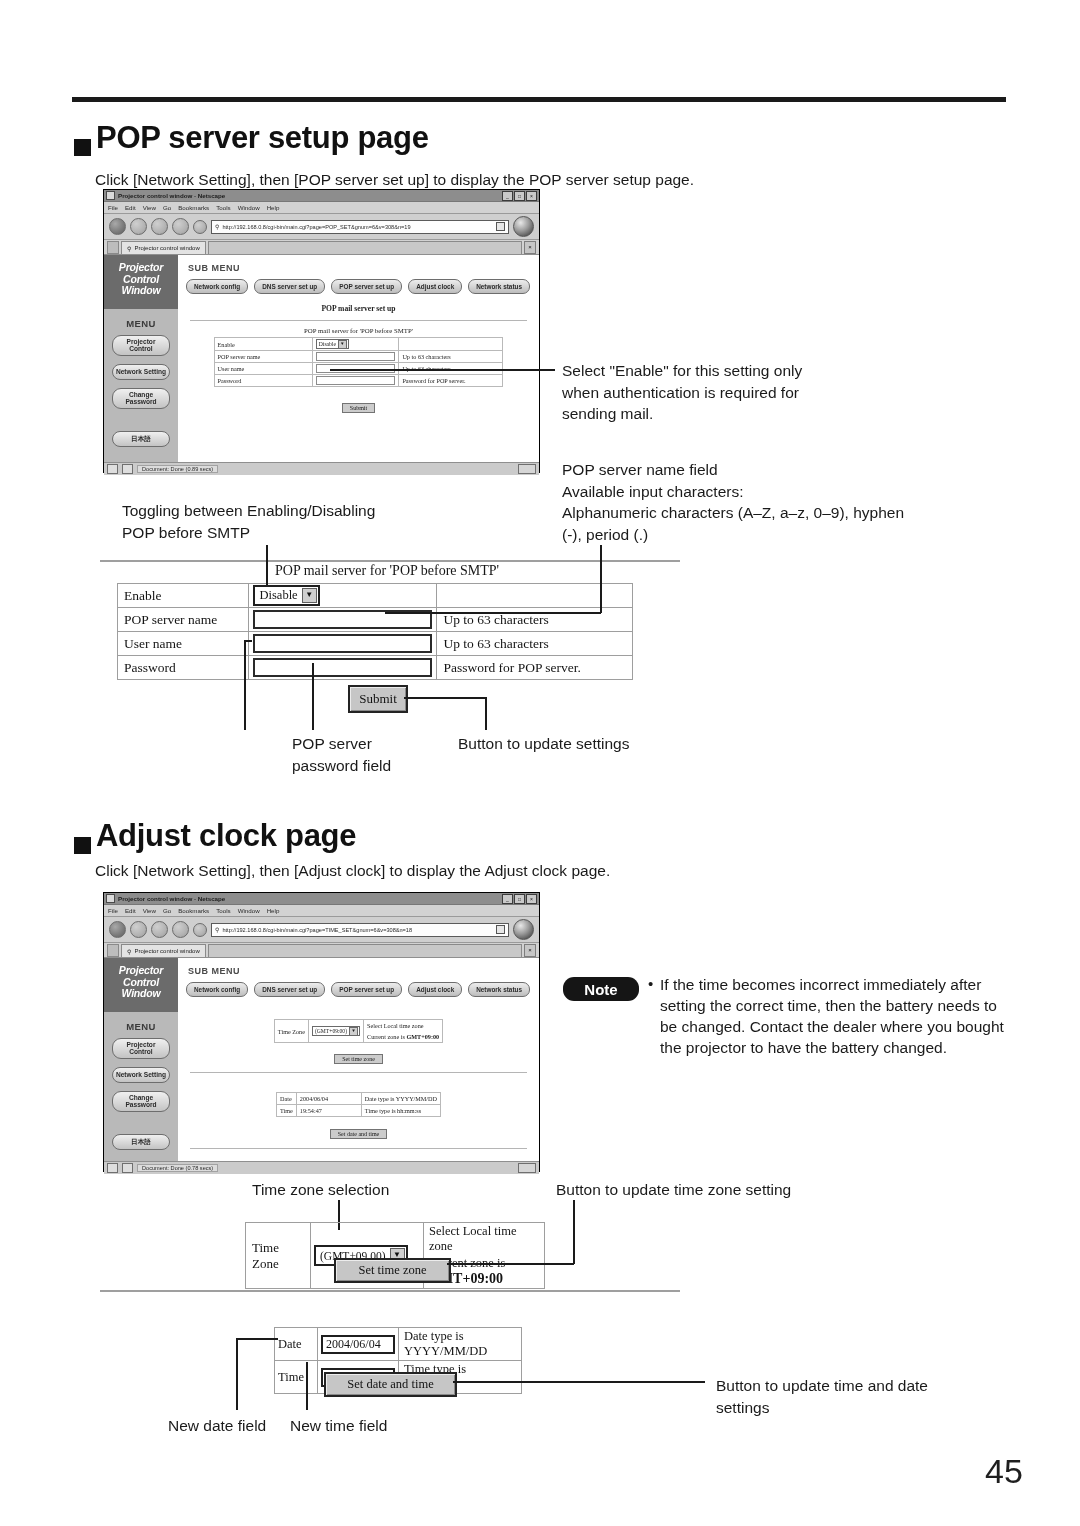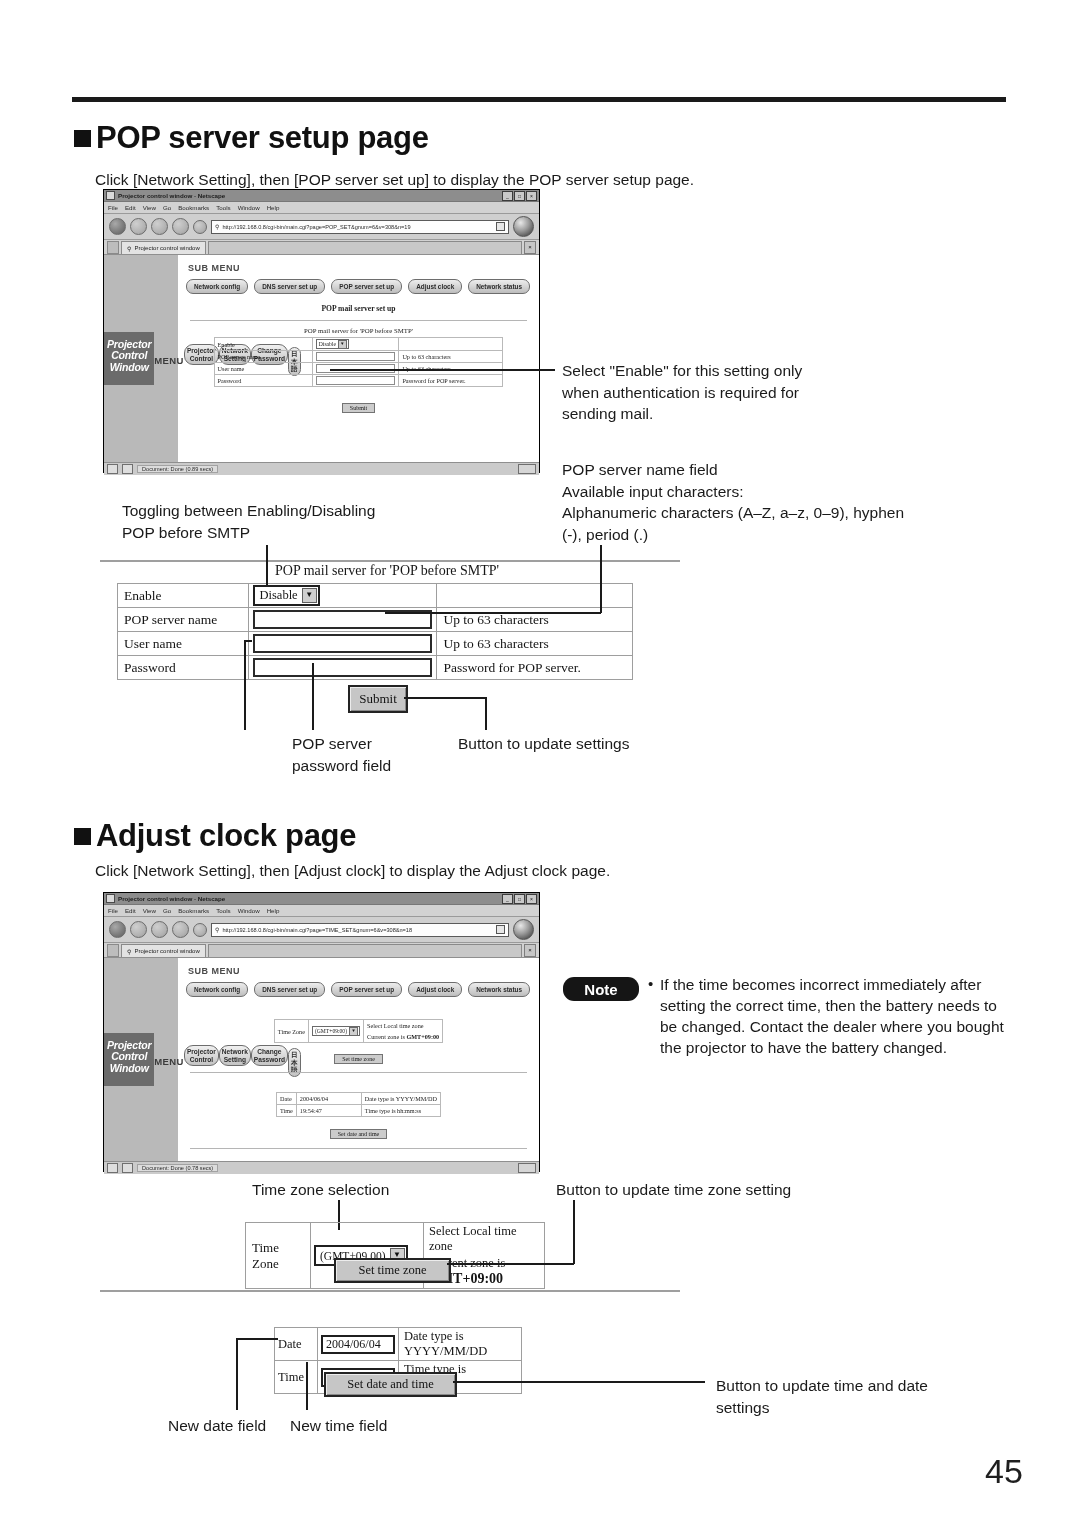--- a/index.html
+++ b/index.html
@@ -10,21 +10,21 @@
   .page{position:absolute;inset:0;}
 
   
   .body-text{font-size:15.5px;line-height:21px;color:#1a1a1a;}
   .callout{font-size:15.5px;line-height:21.5px;color:#1a1a1a;white-space:pre-line;}
 
   
   .top-rule{position:absolute;left:72px;top:97px;width:934px;height:5px;background:#1a1a1a;}
 
   
-  .sec-head{position:absolute;display:flex;align-items:center;gap:5px;}
+  .sec-head{position:absolute;display:flex;align-items:flex-end;gap:5px;}
   .sec-head .sq{width:17px;height:17px;background:#111;display:inline-block;}
   .sec-head .txt{font-size:31px;font-weight:bold;letter-spacing:-0.3px;color:#111;}
 
   
   .browser{
     position:absolute;background:#ffffff;
     border:1px solid #000;box-sizing:border-box;
   }
   .bw-title{
     height:11px;background:#8d8d8d;display:flex;align-items:center;
@@ -73,21 +73,21 @@
   .bw-tabs .handle{width:10px;background:#bdbdbd;border:1px solid #8a8a8a;}
   .bw-tabs .tab{
     background:#e3e3e3;border:1px solid #8a8a8a;border-bottom:none;
     font-size:6px;color:#1d1d1d;display:flex;align-items:center;padding:0 5px;gap:3px;white-space:nowrap;
   }
   .bw-tabs .filler{flex:1 1 auto;background:#c8c8c8;border:1px solid #8a8a8a;border-bottom:none;}
   .bw-tabs .xbtn{width:10px;background:#c6c6c6;border:1px solid #7d7d7d;font-size:6px;text-align:center;line-height:11px;}
 
   .bw-body{display:flex;background:#ffffff;}
   .bw-side{
-    width:74px;flex:0 0 74px;background:#b9b9b9;display:flex;flex-direction:row;align-items:center;
+    width:74px;flex:0 0 74px;background:#b9b9b9;display:flex;flex-direction:column;align-items:center;
   }
   .bw-side .brand{
     background:#6b6b6b;color:#ffffff;width:100%;box-sizing:border-box;
     padding:7px 3px 12px 3px;text-align:center;font-style:italic;font-weight:bold;
     font-size:10.5px;line-height:11.5px;letter-spacing:-0.2px;
   }
   .bw-side .menu-t{font-size:9.5px;font-weight:bold;color:#3b3b3b;margin:9px 0 6px 0;letter-spacing:0.4px;}
   .pillbtn{
     width:58px;min-height:16px;border-radius:9px;background:linear-gradient(#f0f0f0,#c3c3c3);
     border:1px solid #6d6d6d;font-size:6.6px;font-weight:bold;color:#2b2b2b;

